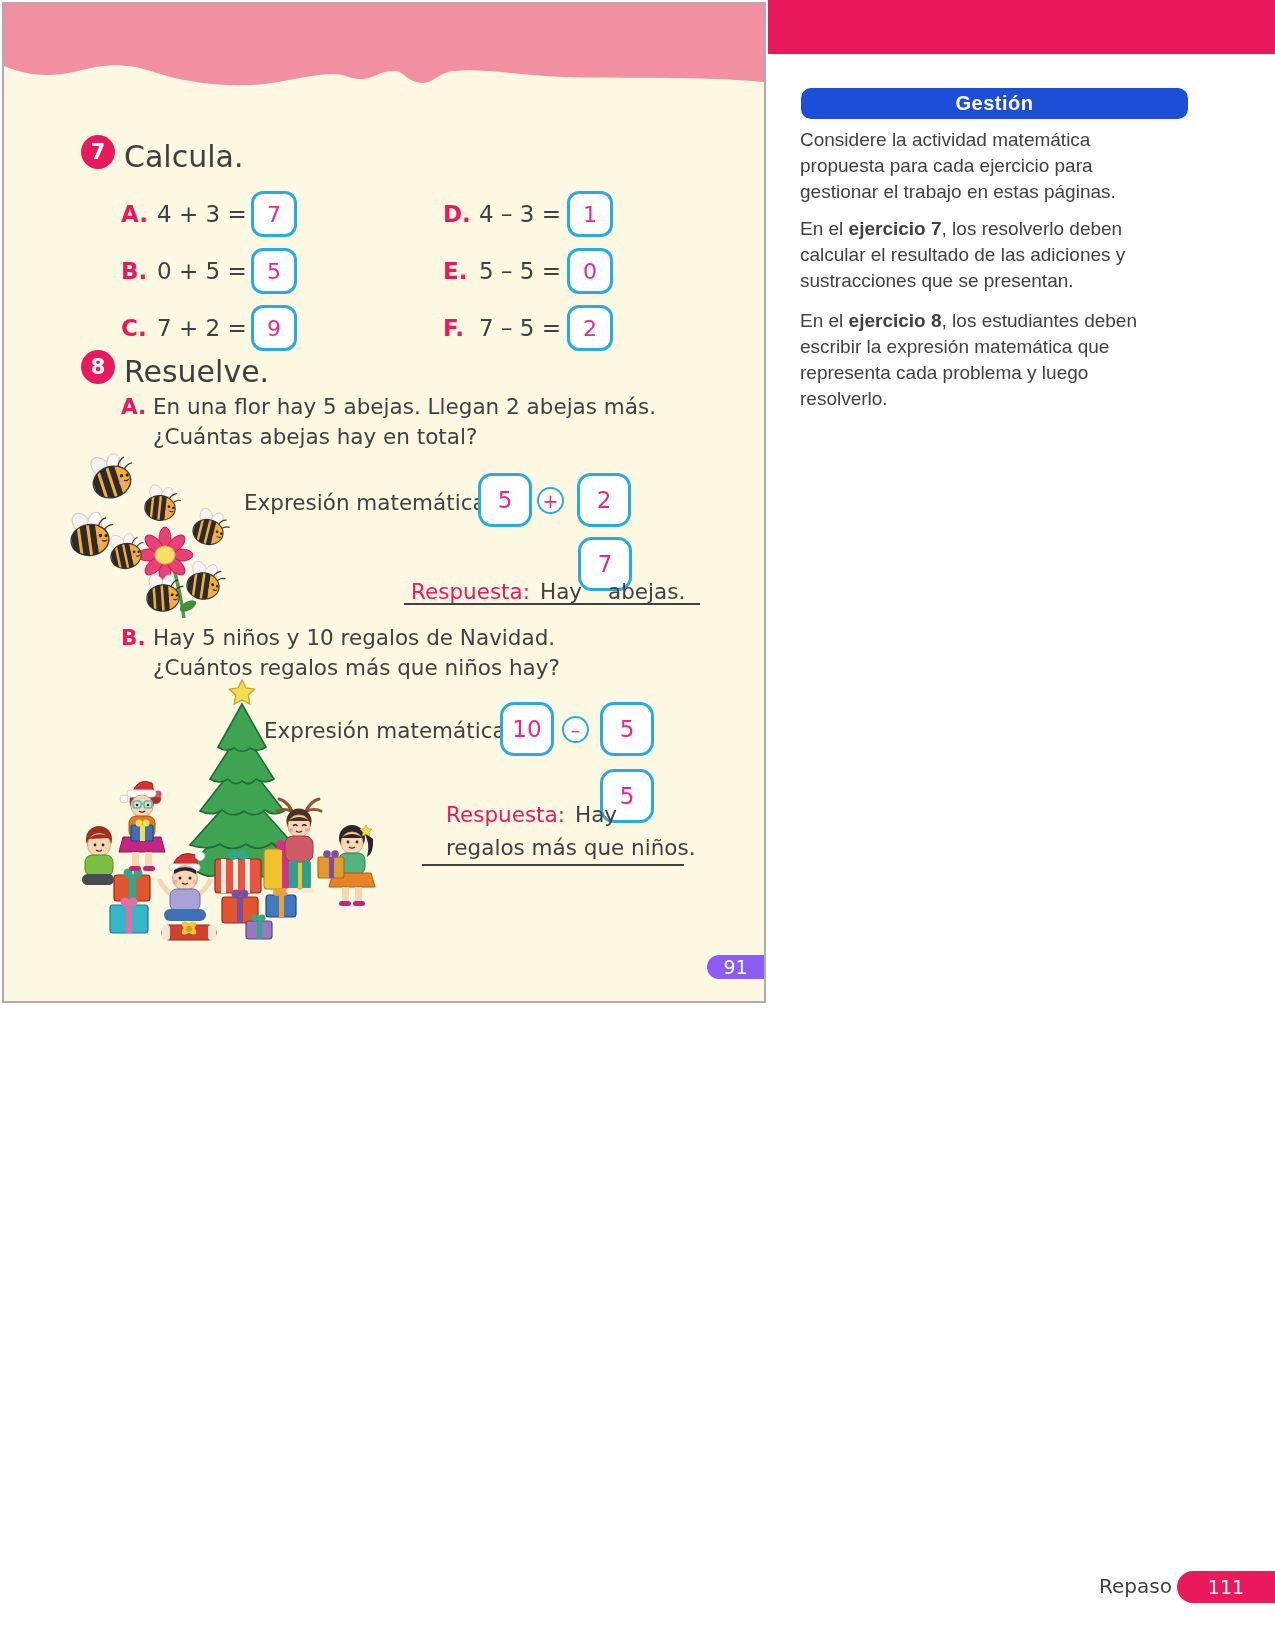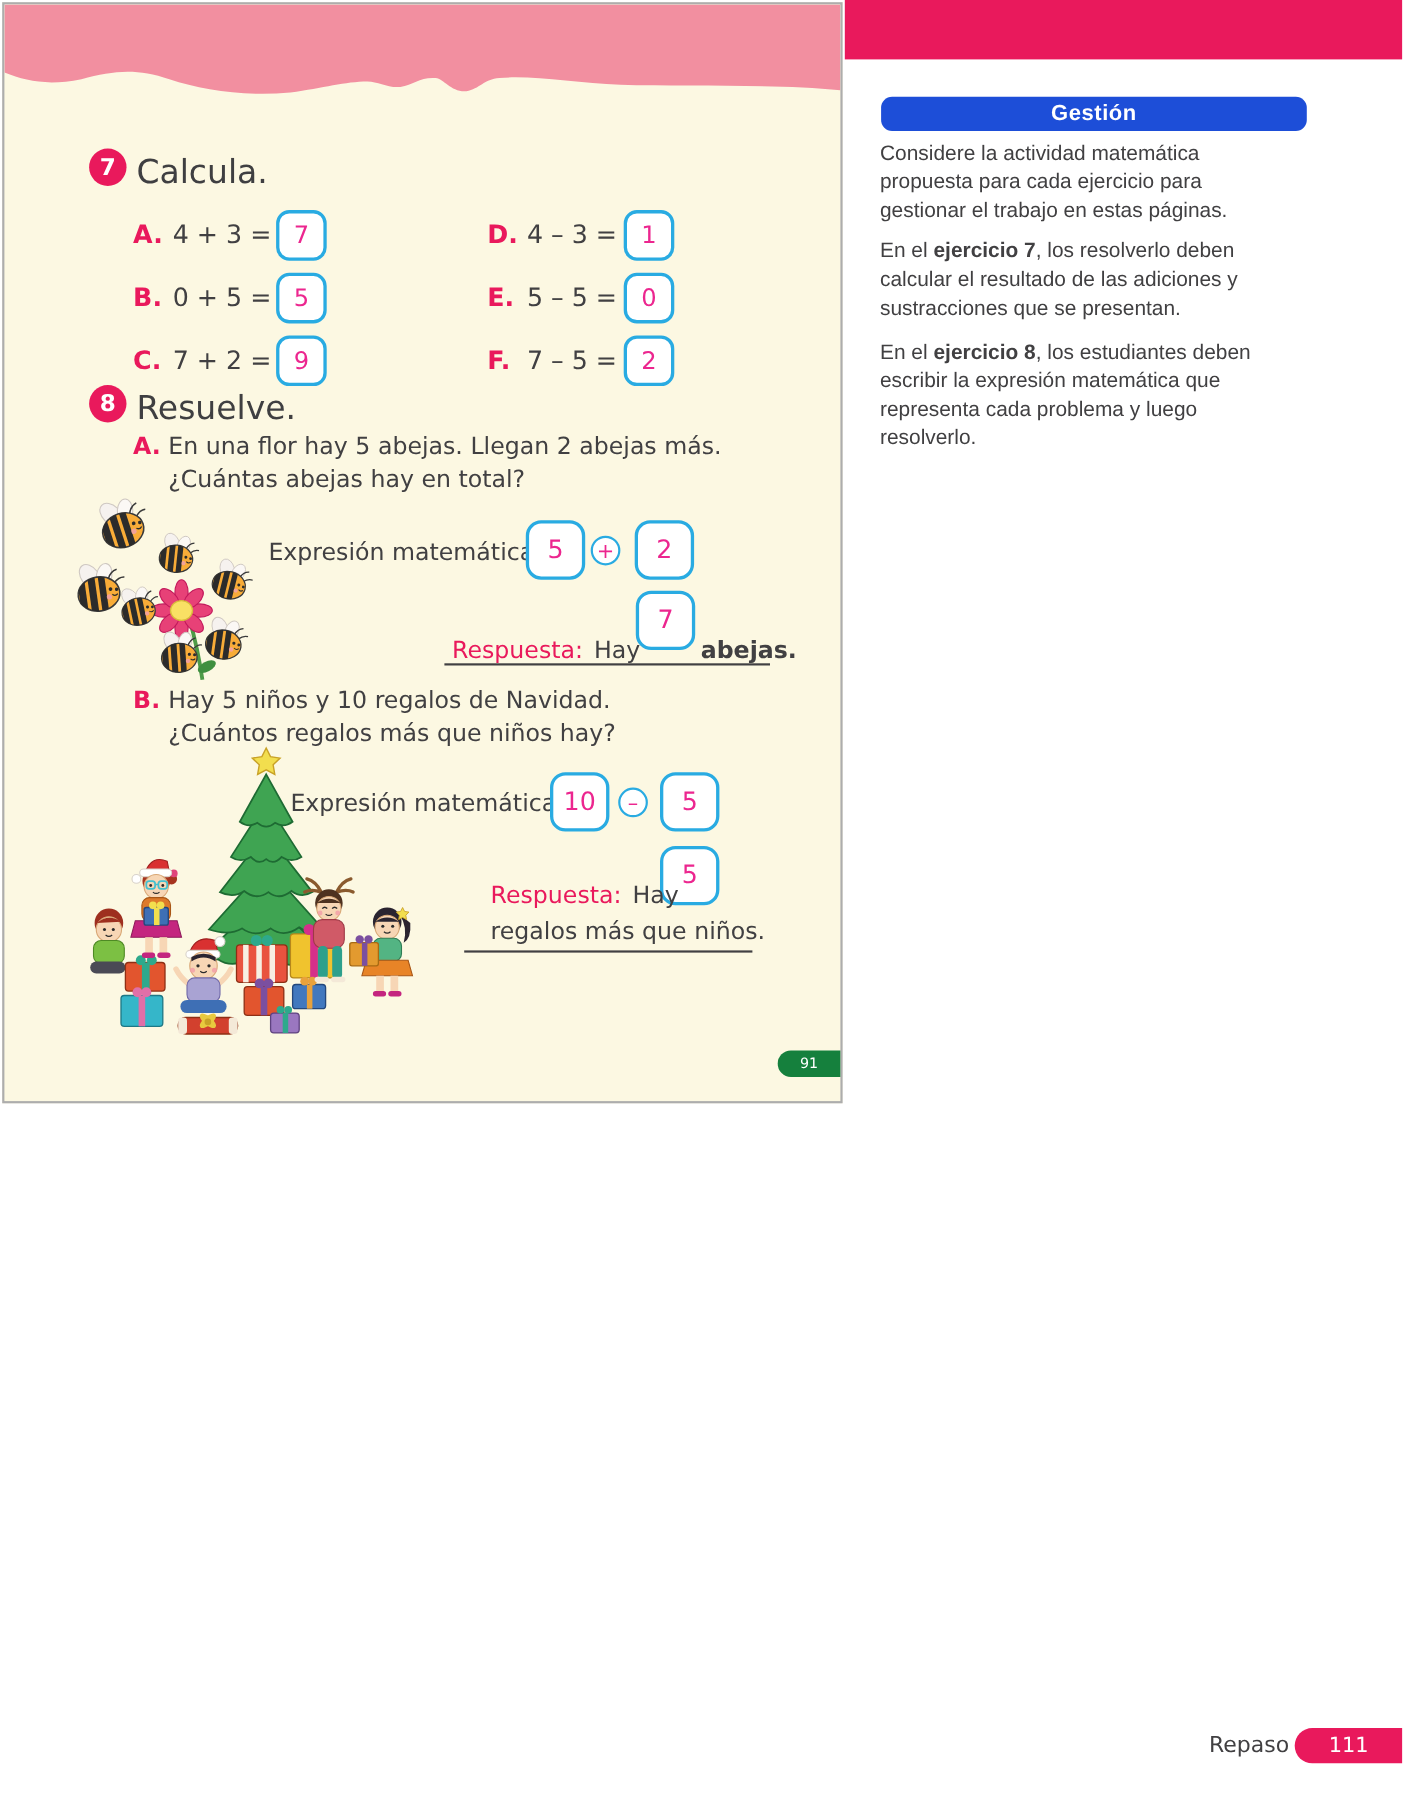--- a/index.html
+++ b/index.html
@@ -28,22 +28,22 @@
   .plbl{position:absolute;font-size:21.5px;font-weight:bold;color:#E9195C;}
 
   .bbox{position:absolute;width:48px;height:48px;border:3px solid #29ABE2;border-radius:14px;background:#fff;
         display:flex;align-items:center;justify-content:center;font-size:23px;color:#EC268F;}
   .opcirc{position:absolute;width:23px;height:23px;border:2.5px solid #29ABE2;border-radius:50%;background:#fff;
           display:flex;align-items:center;justify-content:center;font-size:19px;color:#EC268F;}
   .resp{position:absolute;display:flex;gap:10px;font-size:21.5px;white-space:nowrap;}
   .resp .rl{color:#E9195C;}
   .uline{position:absolute;border-bottom:2px solid #414042;height:0;}
 
-  #pg91{position:absolute;right:0;top:951px;width:57px;height:24px;background:#15803d;
-        border-radius:12px 0 0 12px;color:#fff;font-size:13px;display:flex;align-items:center;justify-content:center;}
+  #pg91{position:absolute;right:0;top:951px;width:57px;height:24px;background:#8b5cf6;
+        border-radius:12px 0 0 12px;color:#fff;font-size:19px;display:flex;align-items:center;justify-content:center;}
 
   .illu{position:absolute;}
 
   
   #topbar{position:absolute;left:768px;top:0;width:507px;height:54px;background:#E9195C;}
   #gestion{position:absolute;left:801px;top:88px;width:387px;height:31px;background:#1d4ed8;border-radius:10px;
            color:#fff;font-weight:bold;font-size:20px;text-align:center;line-height:31px;
            font-family:"Liberation Sans",sans-serif;letter-spacing:.5px;}
   .side-p{position:absolute;left:800px;width:360px;font-family:"Liberation Sans",sans-serif;
           font-size:19px;line-height:26px;color:#414042;margin:0;}
@@ -109,21 +109,21 @@
     <div class="ptext" style="left:240px;top:486px;width:220px;text-align:right;">Expresión matemática:</div>
     <div class="bbox" style="left:474px;top:469px;">5</div>
     <div class="opcirc" style="left:533px;top:483px;">+</div>
     <div class="bbox" style="left:573px;top:469px;">2</div>
     <div class="bbox" style="left:574px;top:533px;">7</div>
 
     <div class="resp" style="left:407px;top:575px;">
       <span class="rl">Respuesta:</span>
       <span>Hay</span>
     </div>
-    <div class="ptext" style="left:633px;top:575px;font-weight:bold;">abejas.</div>
+    <div class="ptext" style="left:604px;top:575px;">abejas.</div>
     <div class="uline" style="left:400px;top:599px;width:296px;"></div>
 
     <svg class="illu" style="left:56px;top:436px;" width="185" height="185" viewBox="0 0 185 185">
       <defs>
         <clipPath id="bee-clip">
             <ellipse cx="0" cy="0" rx="19" ry="15.5"></ellipse>
           </clipPath>
         <g id="bee-sym">
           <ellipse cx="-6" cy="-17" rx="8" ry="12" fill="#F6F2EF" stroke="#CFC8C2" stroke-width="1" transform="rotate(-28 -6 -17)"></ellipse>
           <ellipse cx="7" cy="-16" rx="7" ry="11" fill="#FBF8F5" stroke="#CFC8C2" stroke-width="1" transform="rotate(18 7 -16)"></ellipse>

